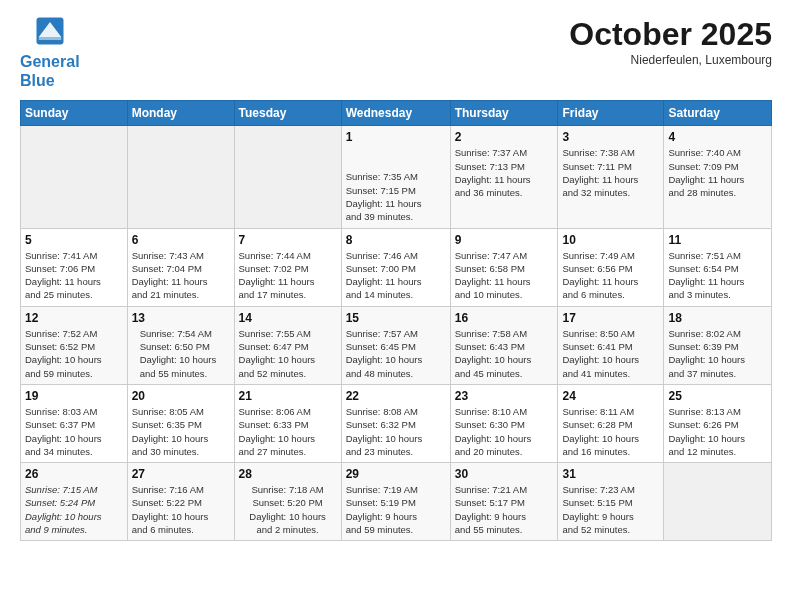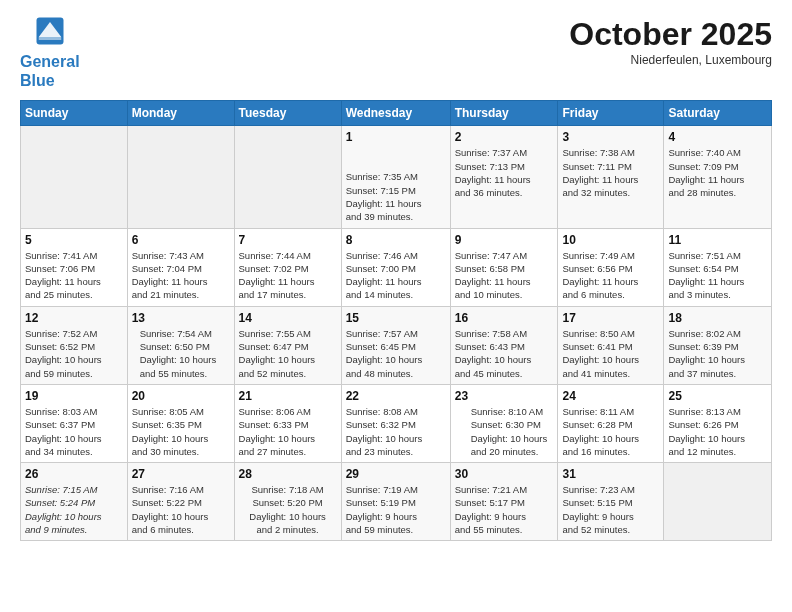--- a/index.html
+++ b/index.html
@@ -291,21 +291,21 @@
           </td>
           <td>
             <div class="day-num">22</div>
             <div class="day-info" style="white-space: pre-line;">Sunrise: 8:08 AM
 Sunset: 6:32 PM
 Daylight: 10 hours
 and 23 minutes.</div>
           </td>
           <td>
             <div class="day-num">23</div>
-            <div class="day-info" style="white-space: pre-line; margin-left: 16px;">Sunrise: 8:10 AM
+            <div class="day-info" style="white-space: pre-line;">Sunrise: 8:10 AM
 Sunset: 6:30 PM
 Daylight: 10 hours
 and 20 minutes.</div>
           </td>
           <td>
             <div class="day-num">24</div>
             <div class="day-info" style="white-space: pre-line;">Sunrise: 8:11 AM
 Sunset: 6:28 PM
 Daylight: 10 hours
 and 16 minutes.</div>

